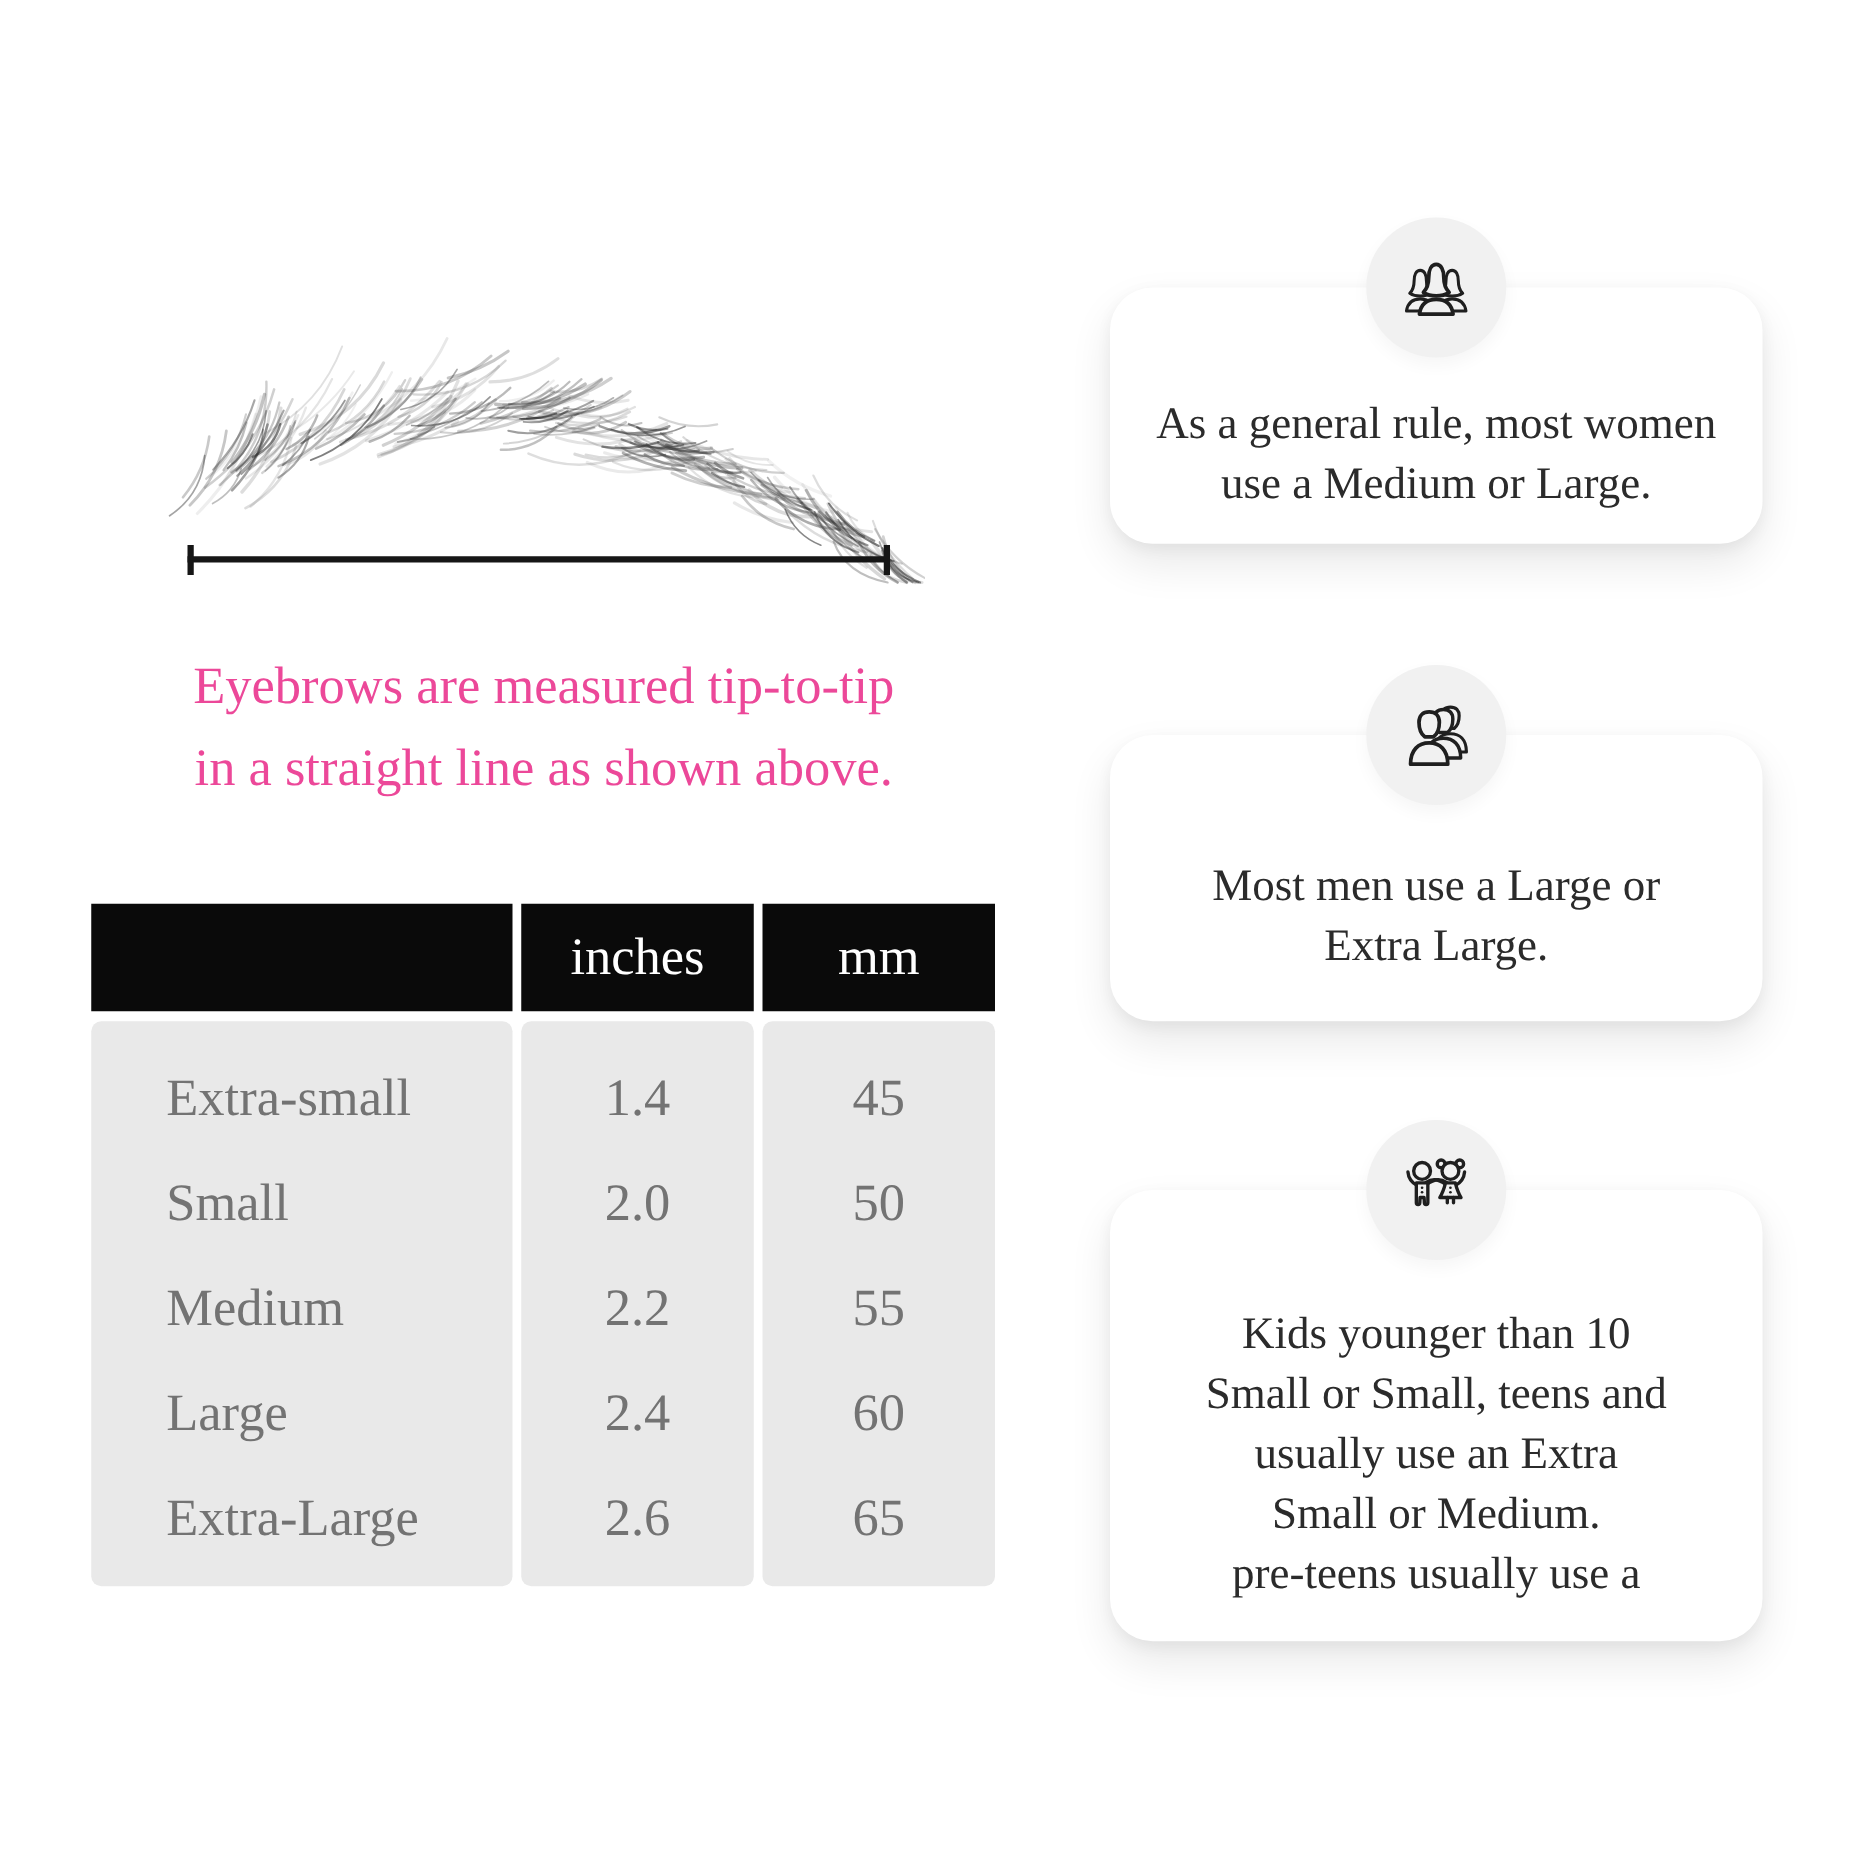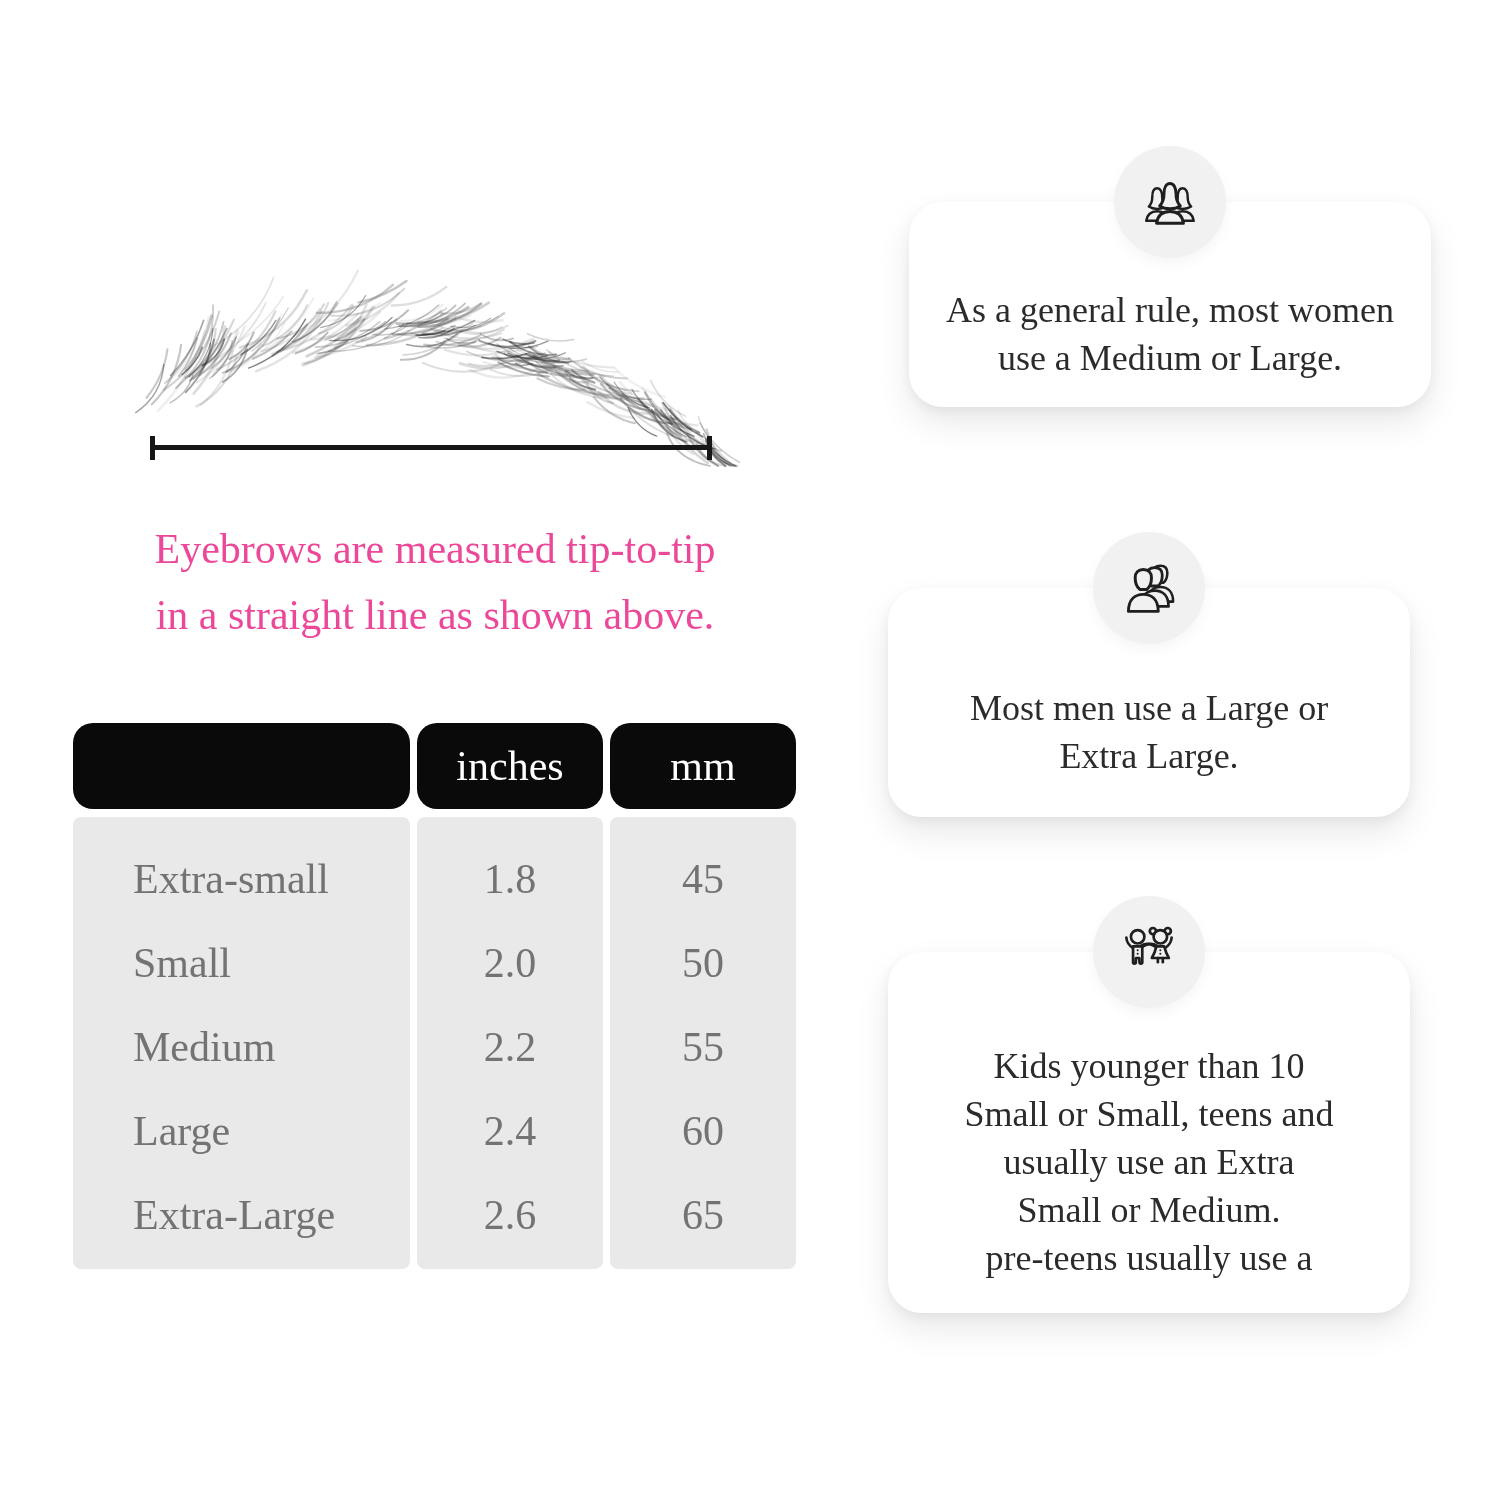--- a/index.html
+++ b/index.html
@@ -16,21 +16,21 @@
   .measure-line .tick.right{right:0;}
   .caption{
     position:absolute;left:103px;top:516px;width:664px;text-align:center;
     font-size:42px;line-height:66px;color:#ec4899;
   }
   .caption div{white-space:nowrap;}
   
   .size-table{position:absolute;left:73px;top:723px;width:723px;}
   .thead,.tbody{display:grid;grid-template-columns:337px 186px 186px;column-gap:7px;}
   .th{
-    height:86px;background:#0a0a0a;border-radius:20px;color:#ffffff;
+    height:86px;background:#0a0a0a;border-radius:0;color:#ffffff;
     display:flex;align-items:center;justify-content:center;font-size:42px;
   }
   .tbody{margin-top:8px;}
   .tcol{
     height:452px;background:#e9e9e9;border-radius:8px;
     display:flex;flex-direction:column;justify-content:space-between;
     padding:20px 0 12px 0;box-sizing:border-box;font-size:42px;color:#737373;
   }
   .tcell{flex:1;display:flex;align-items:center;justify-content:center;white-space:nowrap;}
   .tcol.labels .tcell{justify-content:flex-start;padding-left:60px;}
@@ -44,21 +44,21 @@
     border-radius:50%;background:#f1f1f1;display:flex;align-items:center;justify-content:center;
     box-shadow:0 6px 14px rgba(0,0,0,0.04);
   }
   .badge svg{width:68px;height:68px;}
   .card-text{
     position:absolute;left:0;right:0;top:58px;bottom:0;
     display:flex;flex-direction:column;align-items:center;justify-content:center;
     font-size:36px;line-height:48px;color:#2b2b2b;text-align:center;
   }
   .card-text div{white-space:nowrap;}
-  #card-women{top:202px;height:205px;margin-left:21px;}
+  #card-women{top:230px;height:205px;}
   #card-men{top:588px;height:229px;}
   #card-kids{top:952px;height:361px;}
 </style>
 </head>
 <body>
 
 <div class="canvas">
 
   <svg id="brow-svg" class="brow-svg" viewBox="0 0 640 230">
       <path d="M 51.9 164.2 Q 76.6 139.5 81.1 104.8" stroke="rgb(82,82,82)" stroke-width="2.22" stroke-opacity="0.32" fill="none" stroke-linecap="round"></path>
@@ -332,21 +332,21 @@
     </div>
     <div class="tbody">
       <div class="tcol labels">
         <div class="tcell">Extra-small</div>
         <div class="tcell">Small</div>
         <div class="tcell">Medium</div>
         <div class="tcell">Large</div>
         <div class="tcell">Extra-Large</div>
       </div>
       <div class="tcol">
-        <div class="tcell">1.8</div>
+        <div class="tcell">1.4</div>
         <div class="tcell">2.0</div>
         <div class="tcell">2.2</div>
         <div class="tcell">2.4</div>
         <div class="tcell">2.6</div>
       </div>
       <div class="tcol">
         <div class="tcell">45</div>
         <div class="tcell">50</div>
         <div class="tcell">55</div>
         <div class="tcell">60</div>

